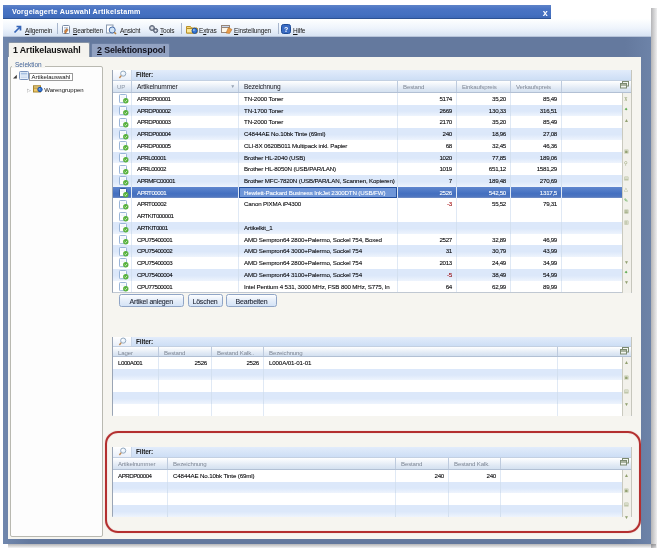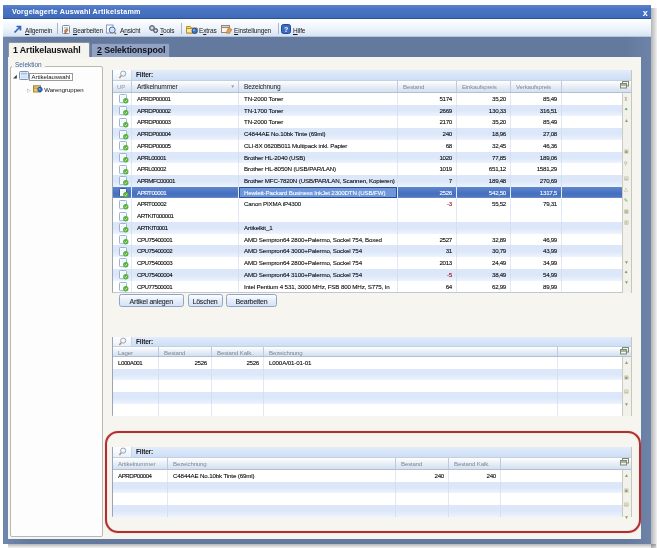--- a/index.html
+++ b/index.html
@@ -1,15 +1,15 @@
 <!DOCTYPE html>
 <html><head><meta charset="utf-8"><style>
 *{margin:0;padding:0;box-sizing:border-box;}
 html,body{width:659px;height:548px;background:#fff;font-family:"Liberation Sans",sans-serif;overflow:hidden;position:relative;}
-#titlebar{position:absolute;left:3px;top:5px;width:648px;height:14px;
+#titlebar{position:absolute;left:3px;top:5px;width:548px;height:14px;
  background:linear-gradient(#5e83c8,#4a74c4 30%,#4470c0 75%,#3e69b8);border-bottom:1px solid #2d5394;
  color:#fff;font-size:7.2px;font-weight:bold;line-height:14px;padding-left:9px;letter-spacing:0.2px;}
 #xbtn{position:absolute;right:3px;top:1px;color:#fff;font-weight:bold;font-size:9px;}
 #toolbar{position:absolute;left:3px;top:19px;width:648px;height:18px;
  background:linear-gradient(#feffff,#eef4fc 55%,#d7e3f3);border-bottom:1px solid #b7c4d9;
  font-size:6.5px;color:#1a1a1a;letter-spacing:-0.15px;}
 #toolbar .ti{position:absolute;top:7.5px;white-space:nowrap;}
 #toolbar .sep{position:absolute;top:4px;width:1px;height:11px;background:#a8b6cc;}
 #chrome{position:absolute;left:3px;top:37px;width:648px;height:507px;
  background:linear-gradient(90deg,#7087ad,#64799e 4%,#64799e 96%,#6d83a8);}

